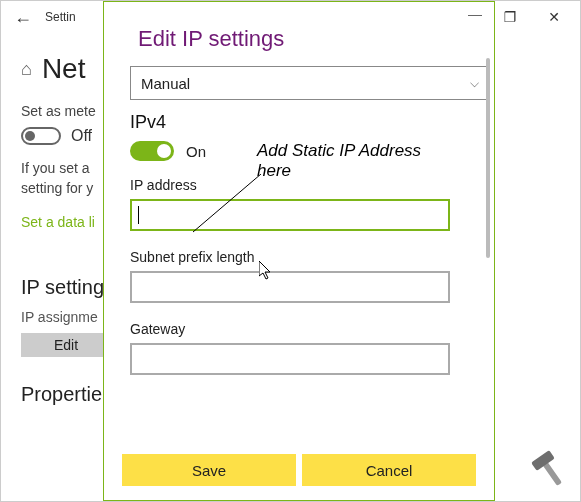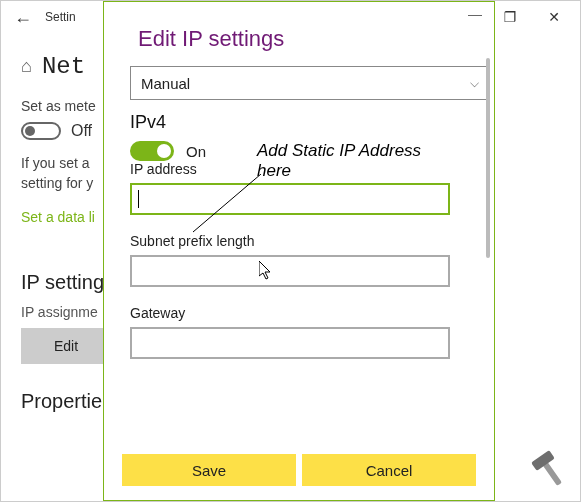--- a/index.html
+++ b/index.html
@@ -8,43 +8,43 @@
 
 .bg-win { position: absolute; top: 0; left: 0; right: 0; bottom: 0; background: #fff; }
 .bg-titlebar { height: 32px; display: flex; align-items: center; padding: 0 4px; }
 .bg-back { width: 36px; height: 32px; display: flex; align-items: center; justify-content: center; font-size: 18px; color: #333; }
 .bg-title { font-size: 12px; color: #333; margin-left: 4px; }
 .bg-wincontrols { margin-left: auto; display: flex; }
 .bg-wincontrols div { width: 44px; height: 32px; display: flex; align-items: center; justify-content: center; font-size: 14px; color: #333; }
 .bg-body { padding: 8px 20px; color: #333; }
 .bg-heading { display: flex; align-items: center; gap: 10px; margin: 12px 0 18px 0; }
 .bg-home { font-size: 18px; color: #666; }
-.bg-heading h1 { font-size: 24px; font-weight: 400; color: #222; font-family: Liberation Mono, monospace; }
+.bg-heading h1 { font-size: 28px; font-weight: 400; color: #222; }
 .bg-label { font-size: 14px; color: #444; margin-top: 6px; }
 .bg-toggle-row { display: flex; align-items: center; gap: 10px; margin: 8px 0 14px 0; }
 .bg-toggle-off { width: 40px; height: 18px; border: 2px solid #666; border-radius: 10px; position: relative; }
 .bg-toggle-off::after { content: ""; width: 10px; height: 10px; background: #666; border-radius: 50%; position: absolute; left: 2px; top: 2px; }
 .bg-para { font-size: 14px; color: #444; line-height: 1.4; margin-bottom: 10px; }
 .bg-link { color: #7cb518; font-size: 14px; margin: 6px 0 20px 0; display: inline-block; }
 .bg-section { font-size: 20px; color: #222; margin: 26px 0 10px 0; font-weight: 400; }
 .bg-sub { font-size: 14px; color: #555; margin-bottom: 6px; }
-.bg-edit { width: 90px; height: 36px; background: #ccc; border: none; font-size: 14px; color: #222; margin-top: 2px; }
+.bg-edit { width: 90px; height: 24px; background: #ccc; border: none; font-size: 14px; color: #222; margin-top: 2px; }
 
 
 .dlg { position: absolute; top: 0; left: 102px; width: 392px; height: 500px; background: #fff; border: 1px solid #7cb518; }
 .dlg-inner { width: 100%; height: 100%; display: flex; flex-direction: column; }
 .dlg-titlebar { height: 24px; display: flex; justify-content: flex-end; align-items: flex-start; padding: 4px 6px 0 0; }
 .dlg-titlebar div { width: 26px; text-align: center; font-size: 14px; color: #666; }
 .dlg-content-wrap { flex: 1; position: relative; overflow: hidden; }
 .dlg-content { padding: 0 26px 0 26px; height: 100%; overflow: hidden; position: relative; }
 .dlg-h { font-size: 22px; font-weight: 400; color: #701a75; margin-bottom: 14px; margin-left: 8px; }
 .dlg-select { width: 360px; height: 34px; border: 1px solid #888; display: flex; align-items: center; justify-content: space-between; padding: 0 10px; font-size: 15px; color: #222; }
 .dlg-chev { font-size: 12px; color: #666; }
 .dlg-sec { font-size: 18px; color: #111; margin-top: 12px; }
-.dlg-toggle-row { display: flex; align-items: center; gap: 12px; margin: 8px 0 0 0; }
+.dlg-toggle-row { display: flex; align-items: center; gap: 12px; margin: 8px 0 16px 0; }
 .toggle-on { width: 44px; height: 20px; background: #7cb518; border-radius: 10px; position: relative; }
 .toggle-on::after { content: ""; width: 14px; height: 14px; background: #fff; border-radius: 50%; position: absolute; right: 3px; top: 3px; }
 .dlg-on { font-size: 15px; color: #222; }
 .dlg-flabel { font-size: 14px; color: #222; margin-bottom: 6px; }
 .dlg-input { width: 320px; height: 32px; border: 2px solid #aaa; padding: 0 6px; font-size: 15px; display: flex; align-items: center; margin-bottom: 18px; }
 .dlg-input.active { border: 2px solid #7cb518; }
 .caret { width: 1px; height: 18px; background: #000; }
 .dlg-footer { height: 46px; display: flex; gap: 6px; padding: 0 18px 10px 18px; }
 .dlg-btn { flex: 1; height: 32px; background: #fde047; border: none; font-size: 15px; color: #222; }
 .dlg-scroll { position: absolute; top: 32px; right: 4px; width: 4px; height: 200px; background: #bbb; border-radius: 2px; }

